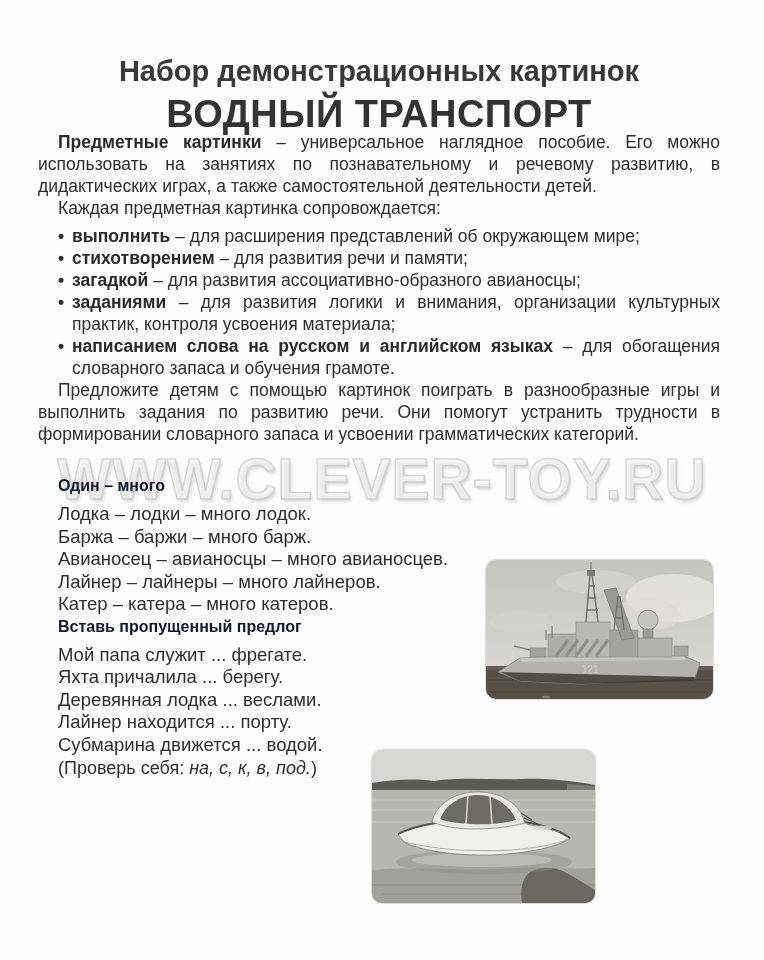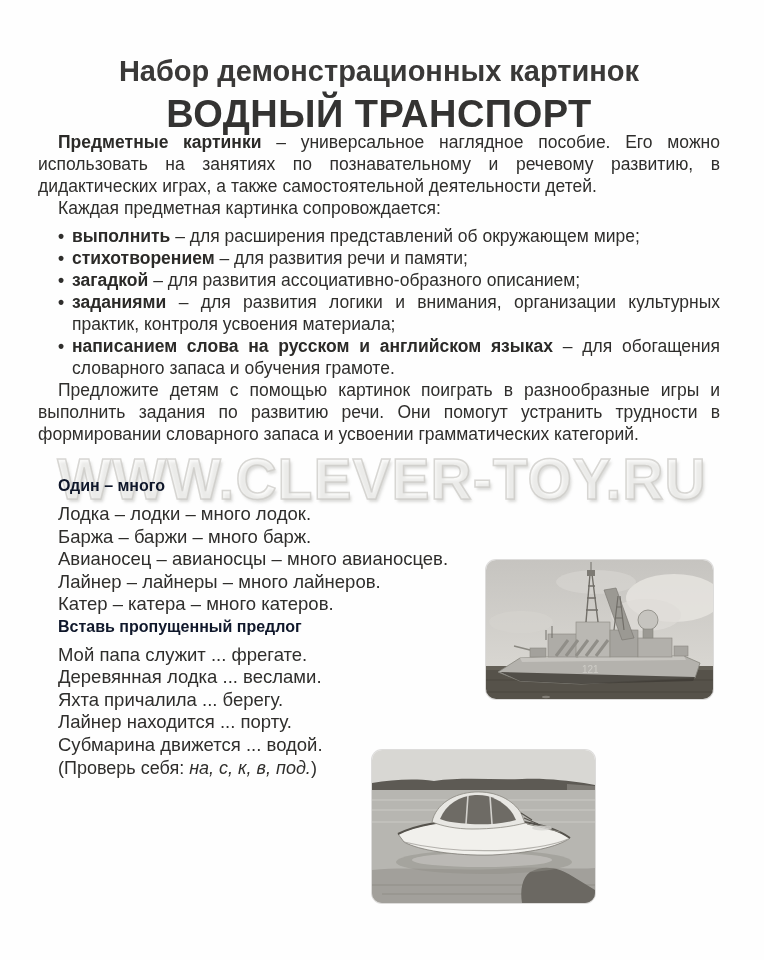--- a/index.html
+++ b/index.html
@@ -67,21 +67,21 @@
       <div class="title2">ВОДНЫЙ ТРАНСПОРТ</div>
     </div>
 
     <p class="body p1"><strong>Предметные картинки</strong><span> – универсальное наглядное пособие. Его можно использовать на занятиях по познавательному и речевому развитию, в дидактических играх, а также самостоятельной деятельности детей.</span></p>
 
     <p class="body lead-line">Каждая предметная картинка сопровождается:</p>
 
     <ul class="bullets">
       <li><span class="dot">•</span><strong>выполнить</strong><span> – для расширения представлений об окружающем мире;</span></li>
       <li><span class="dot">•</span><strong>стихотворением</strong><span> – для развития речи и памяти;</span></li>
-      <li><span class="dot">•</span><strong>загадкой</strong><span> – для развития ассоциативно-образного описанием;</span></li>
+      <li><span class="dot">•</span><strong>загадкой</strong><span> – для развития ассоциативно-образного авианосцы;</span></li>
       <li><span class="dot">•</span><strong>заданиями</strong><span> – для развития логики и внимания, организации культурных практик, контроля усвоения материала;</span></li>
       <li><span class="dot">•</span><strong>написанием слова на русском и английском языках</strong><span> – для обогащения словарного запаса и обучения грамоте.</span></li>
     </ul>
 
     <p class="body p2">Предложите детям с помощью картинок поиграть в разнообразные игры и выполнить задания по развитию речи. Они помогут устранить трудности в формировании словарного запаса и усвоении грамматических категорий.</p>
 
     <div class="section section1">
       <h3>Один – много</h3>
       <ul>
         <li>Лодка – лодки – много лодок.</li>
@@ -89,22 +89,22 @@
         <li>Авианосец – авианосцы – много авианосцев.</li>
         <li>Лайнер – лайнеры – много лайнеров.</li>
         <li>Катер – катера – много катеров.</li>
       </ul>
     </div>
 
     <div class="section section2">
       <h3>Вставь пропущенный предлог</h3>
       <ul>
         <li>Мой папа служит ... фрегате.</li>
+        <li>Яхта причалила ... берегу.</li>
         <li>Деревянная лодка ... веслами.</li>
-        <li>Яхта причалила ... берегу.</li>
         <li>Лайнер находится ... порту.</li>
         <li>Субмарина движется ... водой.</li>
       </ul>
       <div class="check-line"><span>(Проверь себя: </span><span class="answers">на, с, к, в, под.</span><span>)</span></div>
     </div>
 
   </div>
 
   <div class="photo" id="photo-warship">
     <svg width="227" height="155" viewBox="0 0 227 155" xmlns="http://www.w3.org/2000/svg">

